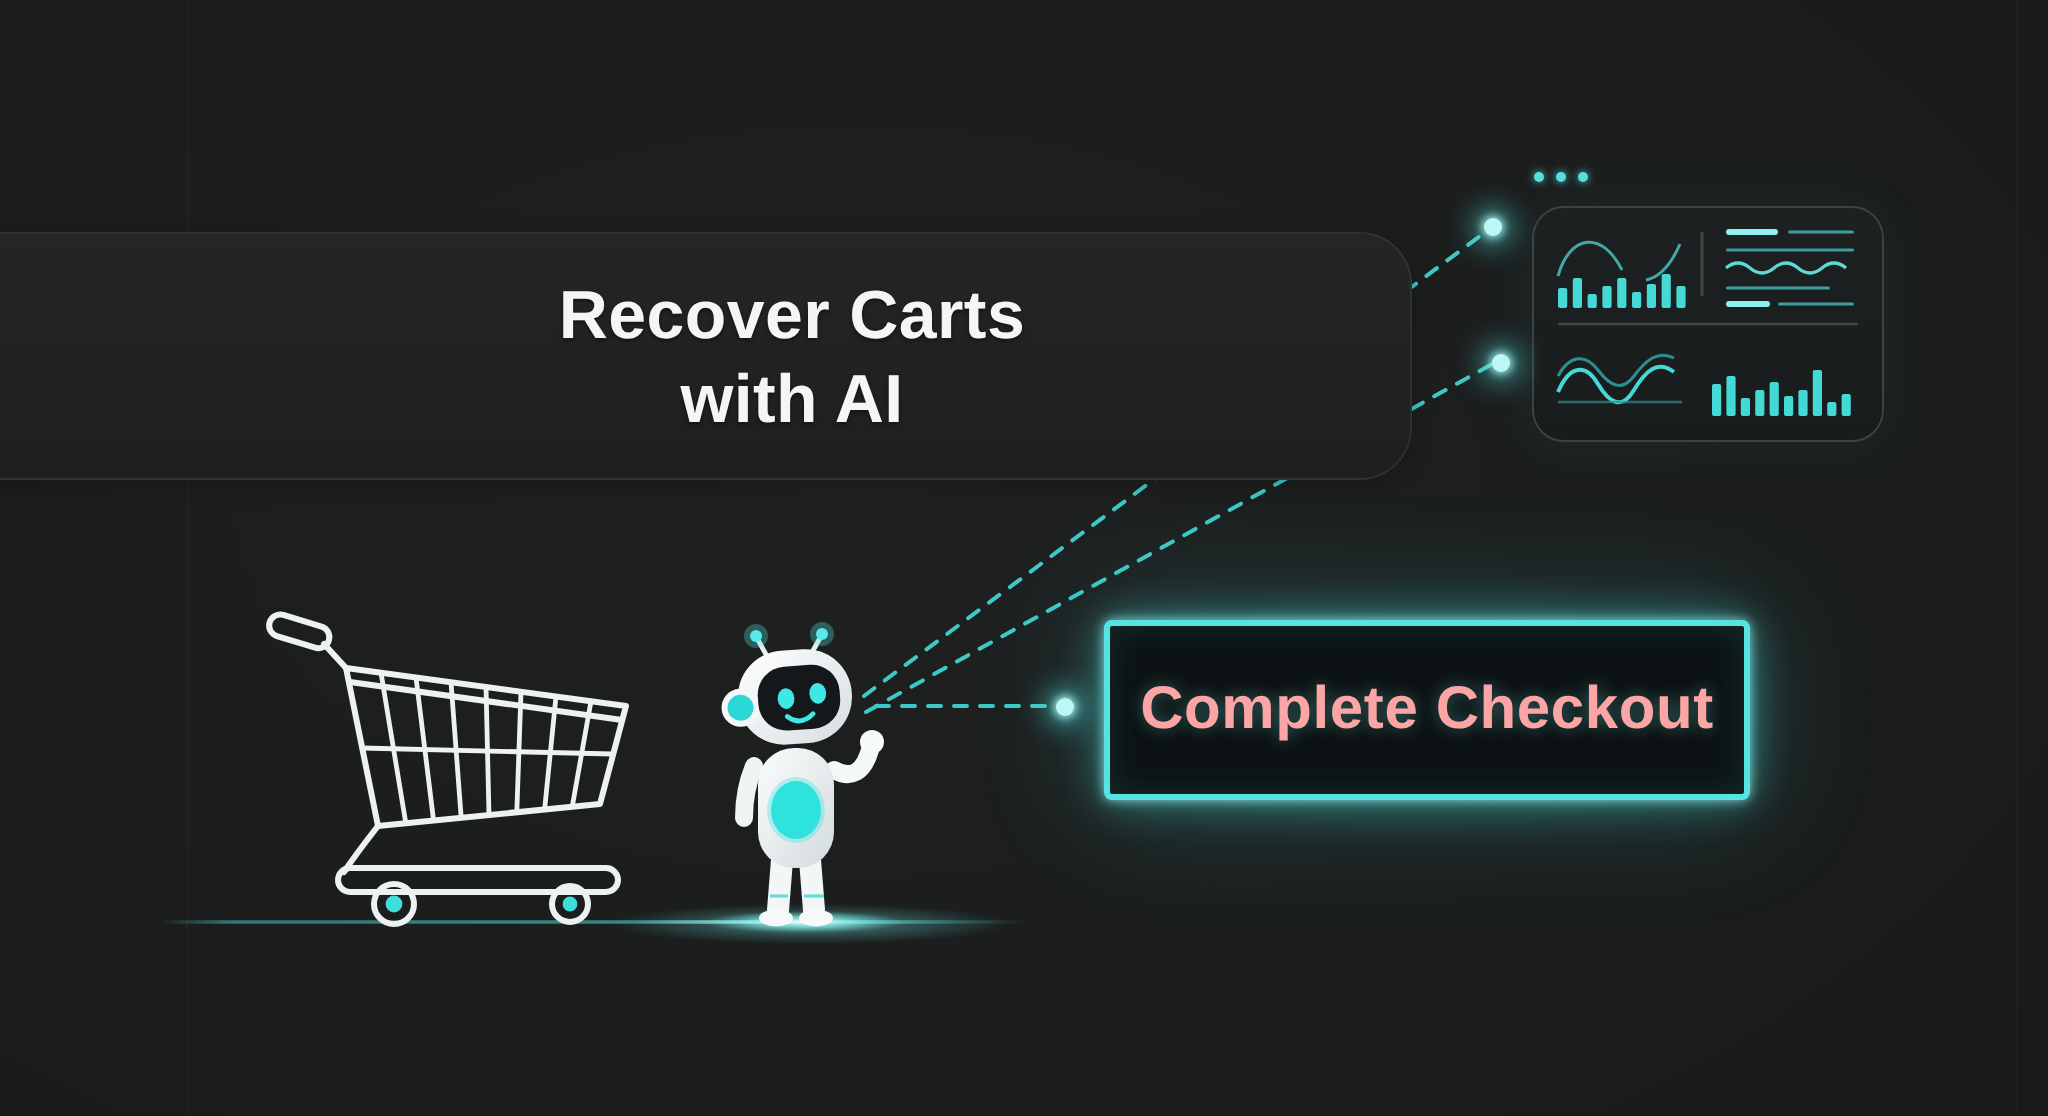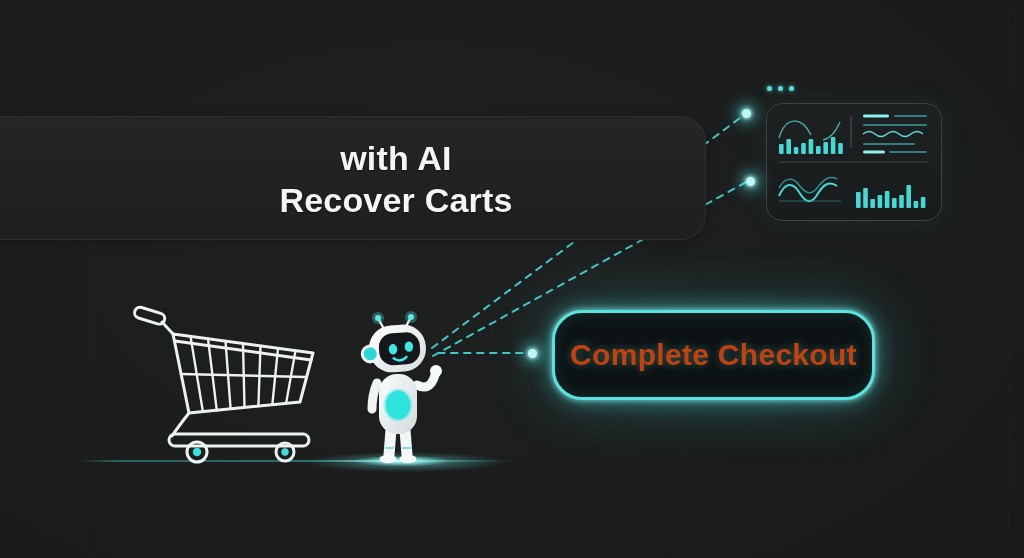--- a/index.html
+++ b/index.html
@@ -32,22 +32,22 @@
   }
   .ellipsis{position:absolute;left:767px;top:86px;display:flex;gap:6px;z-index:3;}
   .ellipsis i{display:block;width:5px;height:5px;border-radius:50%;background:#57dfdd;
     box-shadow:0 0 4px rgba(87,223,221,0.9);}
   
   .overlay{position:absolute;left:0;top:0;z-index:1;pointer-events:none;}
   .figure{position:absolute;z-index:4;pointer-events:none;}
   
   .cta{
     position:absolute;left:552px;top:310px;width:323px;height:90px;
-    border-radius:30px;border:3px solid #55e4e1;background:#0d1314;
-    color:#c2410c;font-family:"Liberation Sans",sans-serif;
+    border-radius:4px;border:3px solid #55e4e1;background:#0d1314;
+    color:#fca5a5;font-family:"Liberation Sans",sans-serif;
     font-size:30px;font-weight:bold;letter-spacing:0.3px;
     box-shadow:0 0 6px rgba(140,242,238,0.85),0 0 20px rgba(80,228,224,0.5),
                0 0 60px rgba(60,220,215,0.28),inset 0 0 16px rgba(80,228,224,0.12);
     text-shadow:0 0 8px rgba(120,240,236,0.35);
     cursor:pointer;z-index:5;
   }
   .cta-haze{
     position:absolute;left:488px;top:262px;width:460px;height:190px;border-radius:50%;
     background:radial-gradient(closest-side, rgba(64,216,211,0.10), rgba(64,216,211,0) 75%);
     z-index:1;
@@ -94,22 +94,22 @@
       <line x1="433" y1="356" x2="748" y2="181"></line>
       <line x1="438" y1="353" x2="527" y2="353"></line>
     </g>
     <ellipse cx="405" cy="462" rx="100" ry="10" fill="url(#feetGlowWide)"></ellipse>
     <line x1="80" y1="461" x2="512" y2="461" stroke="url(#groundGrad)" stroke-width="1.7"></line>
     <ellipse cx="402" cy="461" rx="50" ry="5.5" fill="url(#feetGlowCore)"></ellipse>
   </svg>
 
   <div class="title-panel">
     <div class="title-text">
+      <div>Recover Carts</div>
       <div>with AI</div>
-      <div>Recover Carts</div>
     </div>
   </div>
 
   <div class="ellipsis">
       <i></i>
       <i></i>
       <i></i>
     </div>
 
   <div class="dash-panel">

